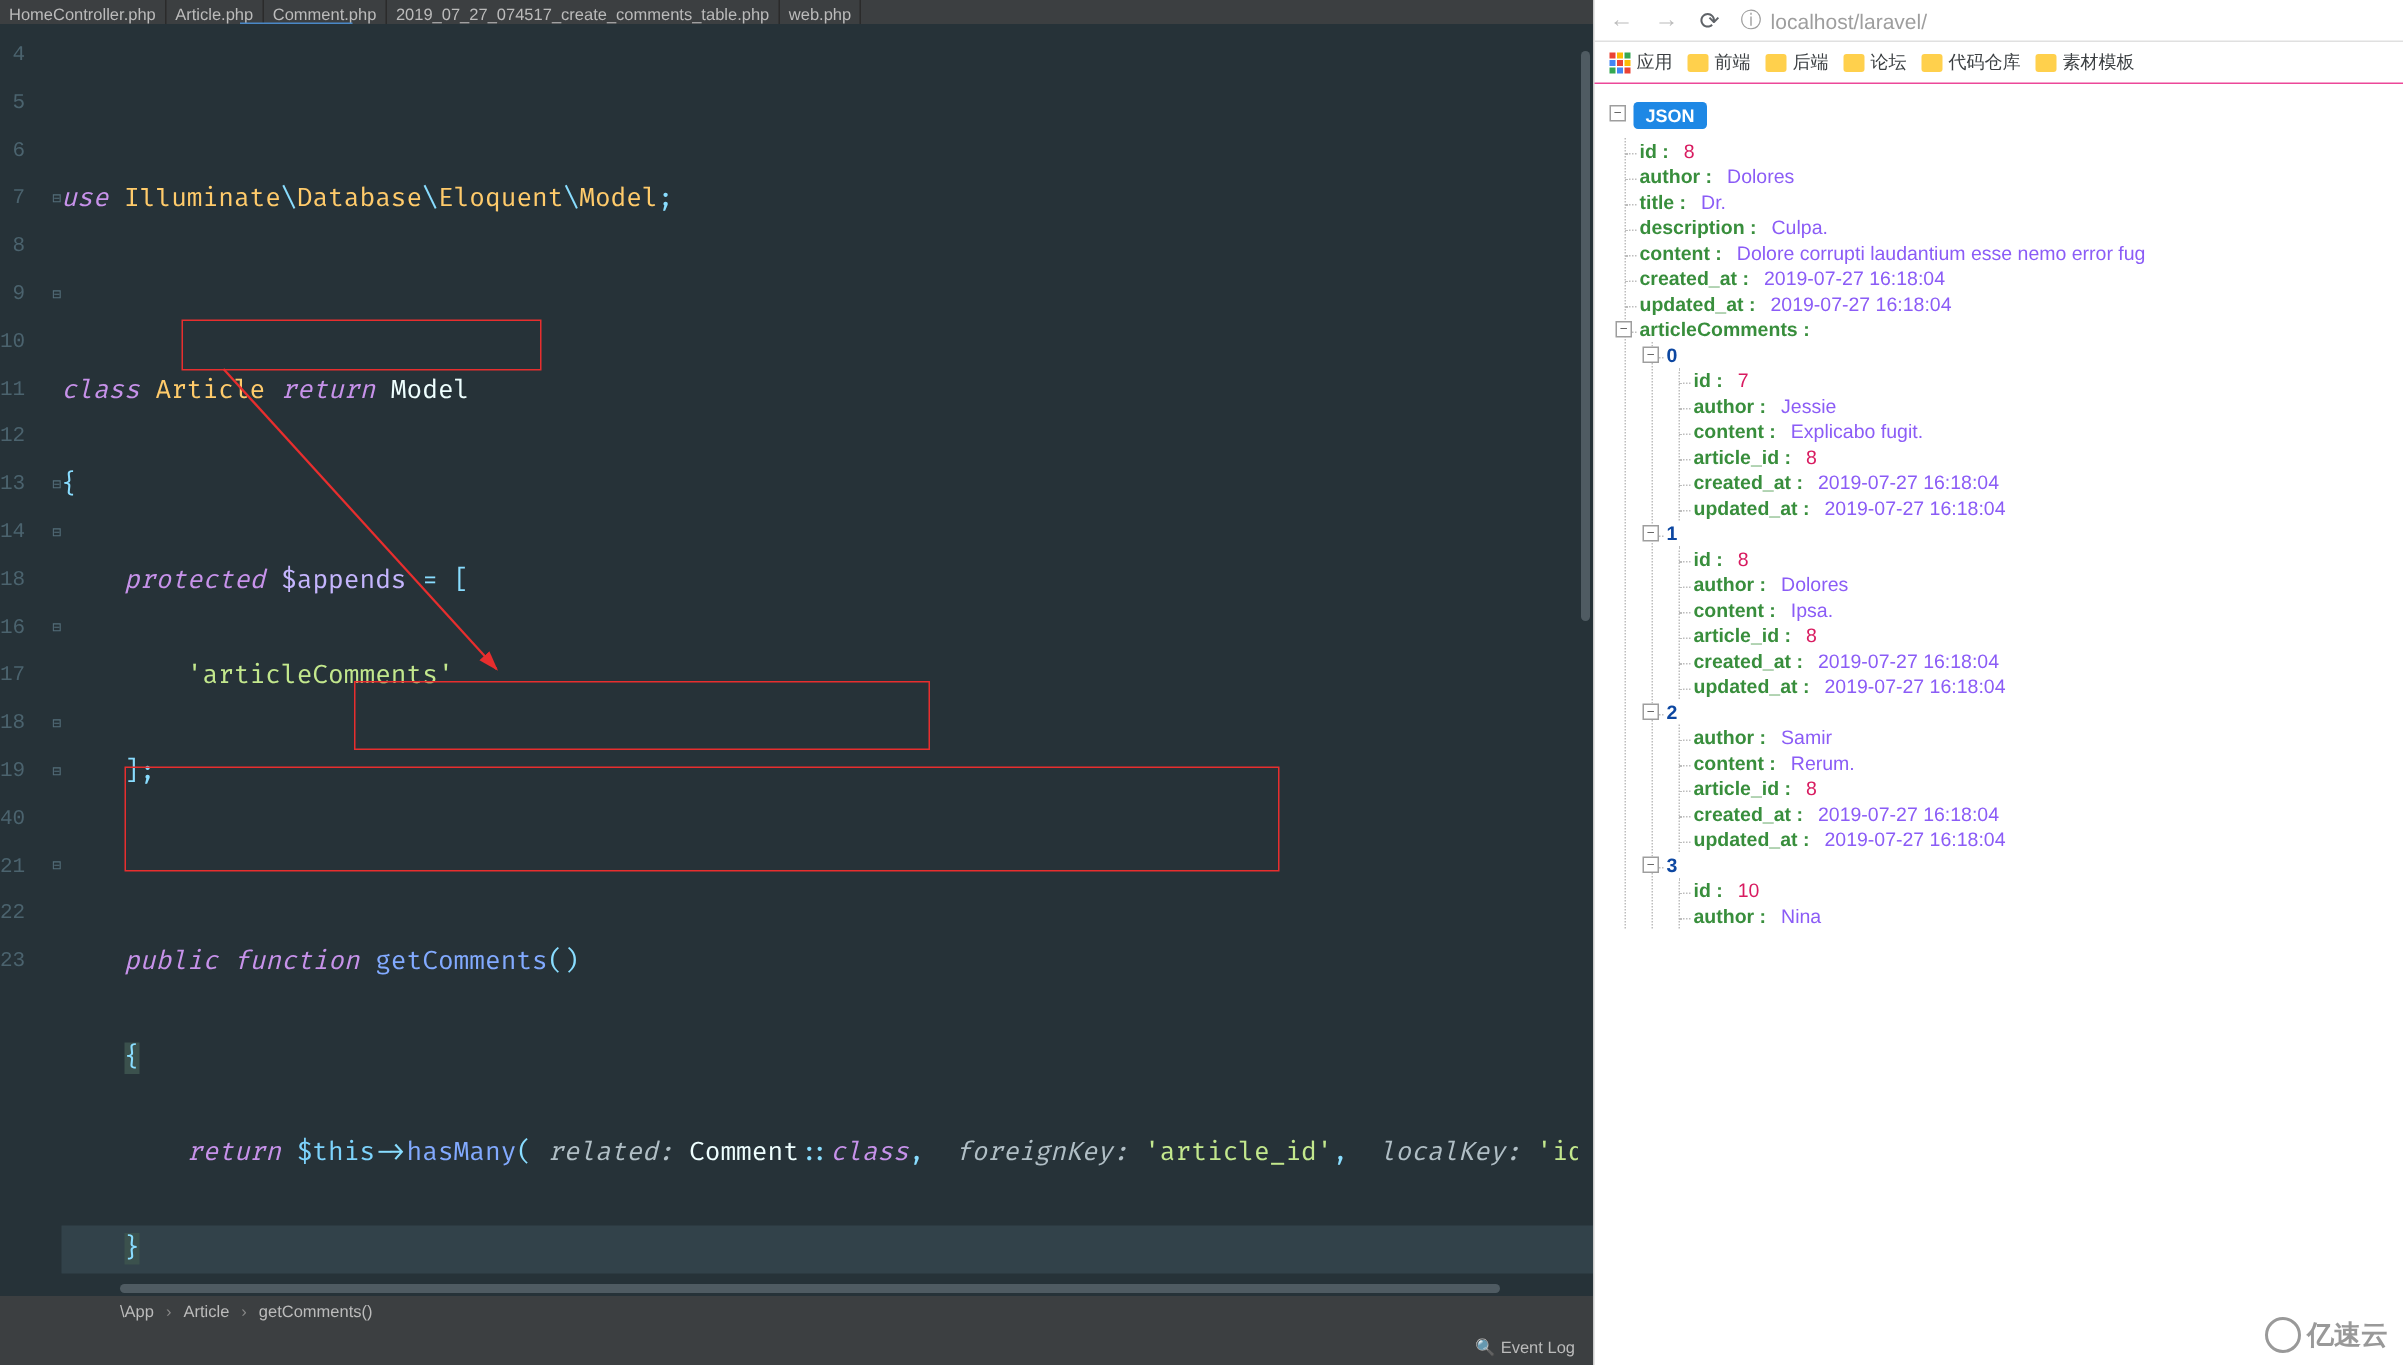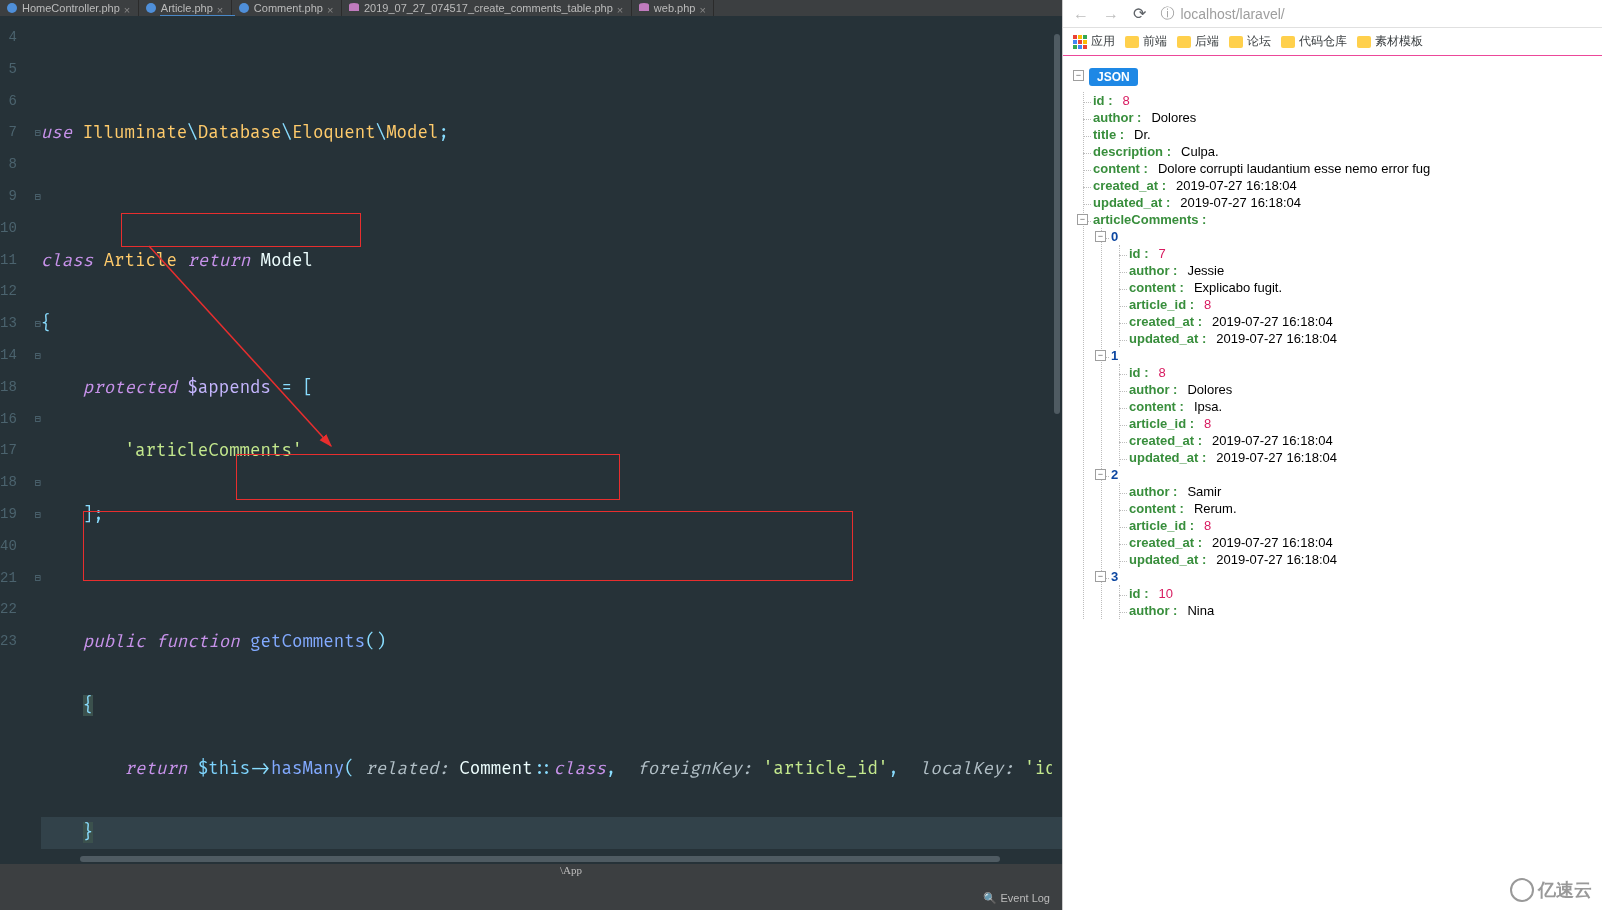--- a/index.html
+++ b/index.html
@@ -1,19 +1,19 @@
 <!DOCTYPE html>
 <html><head>
 <meta charset="utf-8">
 <style>
 * { margin: 0; padding: 0; box-sizing: border-box; }
 body { font-family: Consolas, "Courier New", monospace; font-size: 14px; background: #263238; color: #B0BEC5; overflow: hidden; width: 1602px; height: 910px; display: flex; }
 .left { width: 1062px; height: 910px; display: flex; flex-direction: column; background: #263238; position: relative; }
 .tabs { height: 16px; background: #3C3F41; display: flex; align-items: center; font-size: 11px; color: #BBBBBB; font-family: "Segoe UI", sans-serif; }
-.tab { display: flex; align-items: center; padding: 0 6px; height: 16px; gap: 4px; border-right: 1px solid #2B2B2B; }
+.tab { display: flex; align-items: center; padding: 0 6px; height: 16px; gap: 4px; border-right: 1px solid #2B2B2B; flex-direction: column; }
 .tab.active { }
 .tab-icon { width: 12px; height: 12px; }
 .tab-close { width: 8px; height: 8px; color: #888; cursor: pointer; }
 .active-underline { position: absolute; top: 15px; left: 160px; width: 75px; height: 2px; background: #4A88C7; }
 .editor { flex: 1; display: flex; position: relative; background: #263238; overflow: hidden; }
 .gutter { width: 60px; background: #263238; text-align: right; padding-right: 18px; color: #4B636E; font-size: 14px; line-height: 31.8px; padding-top: 6px; user-select: none; }
 .gutter .ln { height: 31.8px; }
 .fold-col { width: 18px; background: #263238; padding-top: 6px; }
 .fold-col .fm { height: 31.8px; display:flex; align-items:center; justify-content:center; color:#546E7A; font-size:10px;}
 .code { flex: 1; padding-top: 6px; font-size: 17px; line-height: 31.8px; position: relative; white-space: pre; font-family: "Fira Code", Consolas, monospace; }
@@ -24,21 +24,21 @@
 .cls { color: #FFCB6B; }
 .var { color: #c4b5fd; }
 .str { color: #C3E88D; }
 .punc { color: #89DDFF; }
 .fn { color: #82AAFF; }
 .this { color: #7dd3fc; }
 .op { color: #89DDFF; }
 .param { color: #B0BEC5; font-style: italic; }
 .white { color: #EEFFFF; }
 .redbox { position: absolute; border: 1px solid #E82E2E; pointer-events: none; }
-.breadcrumb { height: 22px; background: #3C3F41; display:flex; align-items:center; font-size:11px; color:#BBBBBB; padding-left: 80px; gap: 8px; font-family: Liberation Serif, serif; flex-direction: column;}
+.breadcrumb { height: 22px; background: #3C3F41; display:flex; align-items:center; font-size:11px; color:#BBBBBB; padding-left: 80px; gap: 8px; font-family: Liberation Sans, sans-serif;}
 .breadcrumb .sep { color: #888; }
 .status { height: 24px; background: #3C3F41; display:flex; align-items:center; justify-content:flex-end; font-size:11px; color:#BBBBBB; padding: 0 12px; gap: 12px; font-family: "Segoe UI", sans-serif;}
 .hscroll { height: 10px; background: #263238; position: relative; margin: 0 0 0 80px;}
 .hscroll-thumb { position:absolute; left:0; top:2px; height:6px; width: 920px; background: #4F5B62; border-radius:3px;}
 .right { width: 540px; height: 910px; background: #FFFFFF; display: flex; flex-direction: column; font-family: Arial, sans-serif; border-left: 1px solid #CCCCCC;}
 .browser-bar { height: 28px; display: flex; align-items: center; gap: 14px; padding: 0 10px; border-bottom: 1px solid #E0E0E0; }
 .nav-icon { color: #5F6368; font-size: 16px; }
 .nav-icon.disabled { color: #BDBDBD; }
 .addr { flex:1; display:flex; align-items:center; gap:6px; color:#9E9E9E; font-size:14px;}
 .bookmarks { height: 28px; display:flex; align-items:center; gap: 10px; padding: 0 10px; border-bottom: 1px solid #ec4899; font-size:12px; color:#3C4043;}
@@ -57,21 +57,21 @@
 .json-view { flex: 1; padding: 12px 8px; font-size: 13px; overflow: hidden; position: relative;}
 .json-badge { display:inline-block; background:#1E88E5; color:#fff; padding:2px 8px; border-radius:3px; font-size:12px; margin-left: 18px; margin-bottom: 6px; font-weight:bold;}
 .tree { margin-left: 4px; }
 .tree-node { position: relative; padding-left: 18px; }
 .tree-node::before { content:""; position:absolute; left:8px; top:0; bottom:0; border-left:1px dotted #BDBDBD; }
 .tree-item { padding: 1px 0; position: relative;}
 .tree-item::before { content:""; position:absolute; left:-10px; top:10px; width:8px; border-top:1px dotted #BDBDBD;}
 .expander { position:absolute; left:-16px; top:3px; width:11px; height:11px; border:1px solid #9E9E9E; background:#fff; font-size:9px; line-height:9px; text-align:center; color:#616161; cursor:pointer;}
 .jkey { color:#388E3C; font-weight:bold; }
 .jval-num { color:#D81B60; margin-left:10px;}
-.jval-str { color:#000000; margin-left:10px;}
+.jval-str { color:#8b5cf6; margin-left:10px;}
 .jval-idx { color:#0D47A1; font-weight:bold;}
 .watermark { position:absolute; right:10px; bottom:8px; font-size:18px; color:#999; font-weight:bold; font-family: "Microsoft YaHei", sans-serif; display:flex; align-items:center; gap:4px;}
 .watermark .logo { width:24px; height:24px; border:2px solid #999; border-radius:50%; position:relative;}
 .scrollbar-right { position:absolute; right:0; top:16px; bottom:44px; width:10px; background:#263238;}
 .scrollbar-thumb-r { position:absolute; top:2px; width:6px; left:2px; height:380px; background:#4F5B62; border-radius:3px;}
 svg.arrow { position:absolute; pointer-events:none; }
 </style>
 </head>
 <body>
 

